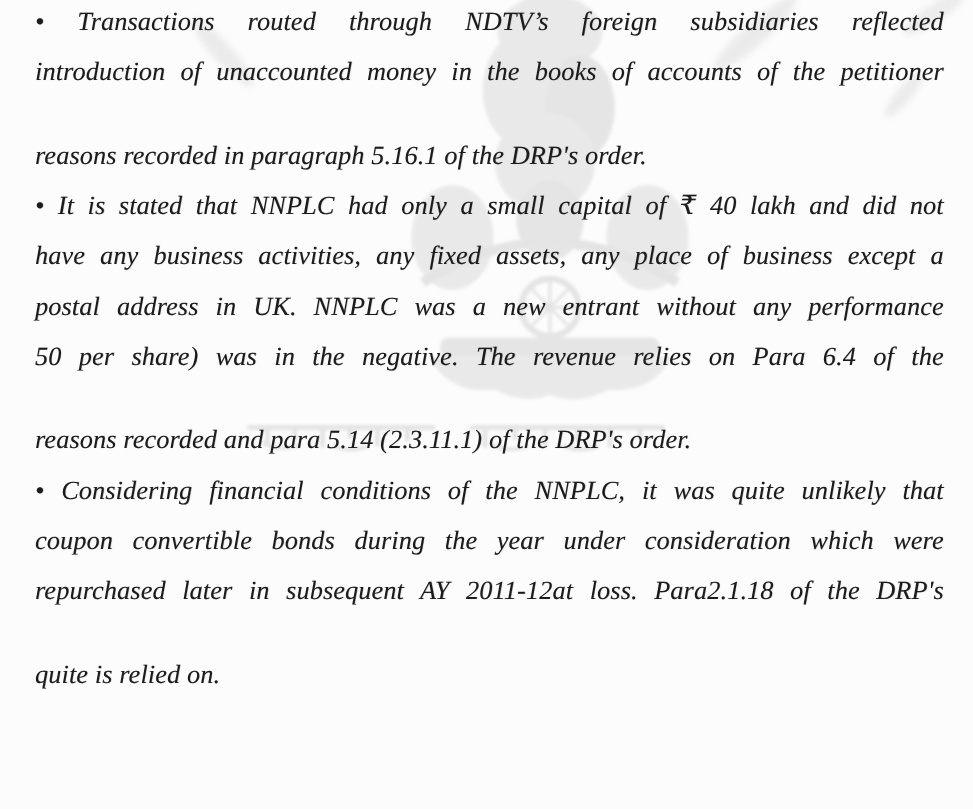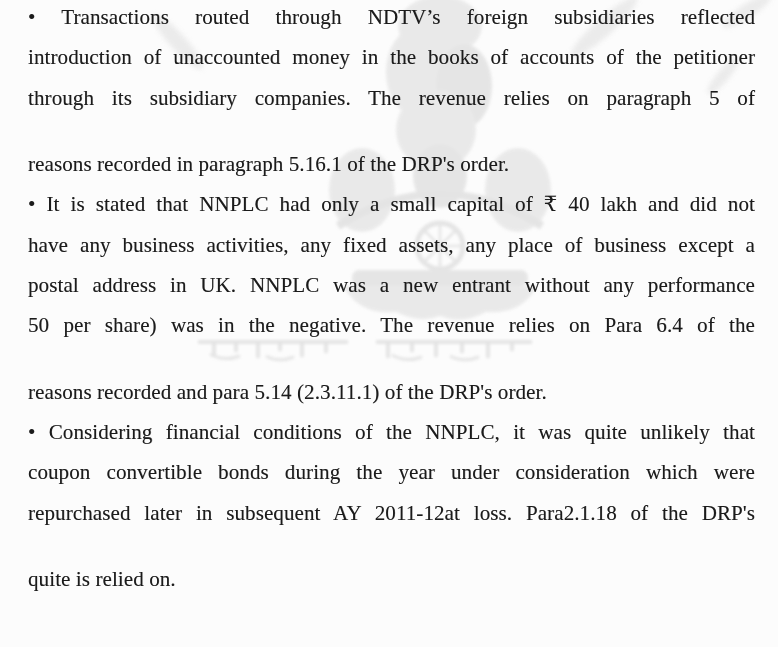--- a/index.html
+++ b/index.html
@@ -6,20 +6,21 @@
     margin: 0; padding: 0;
     width: 778px; height: 647px;
     overflow: hidden;
     background: #fcfcfc;
   }
   .page {
     position: relative;
     width: 778px; height: 647px;
     background: #fcfcfc;
     font-family: "Liberation Serif", "DejaVu Serif", serif;
+    font-style: italic;
   }
   
   .wm-layer {
     position: absolute; inset: 0;
     z-index: 1;
     pointer-events: none;
   }
   .wm-emblem {
     position: absolute; left: 180px; top: -6px;
     width: 400px; height: 392px;
@@ -105,21 +106,20 @@
     <div class="wm-streak s2"></div>
     <div class="wm-streak s3"></div>
     <div class="wm-streak s4"></div>
   </div>
 
   <div class="text-layer">
 
     <div>
       <div class="ln">• Transactions routed through NDTV’s foreign subsidiaries reflected</div>
       <div class="ln">introduction of unaccounted money in the books of accounts of the petitioner</div>
-      <div class="ln">through its subsidiary companies. The revenue relies on paragraph 5 of</div>
       <div class="ln ln-end">reasons recorded in paragraph 5.16.1 of the DRP's order.</div>
     </div>
 
     <div>
       <div class="ln">• It is stated that NNPLC had only a small capital of ₹ 40 lakh and did not</div>
       <div class="ln">have any business activities, any fixed assets, any place of business except a</div>
       <div class="ln">postal address in UK. NNPLC was a new entrant without any performance</div>
       <div class="ln">50 per share) was in the negative. The revenue relies on Para 6.4 of the</div>
       <div class="ln ln-end">reasons recorded and para 5.14 (2.3.11.1) of the DRP's order.</div>
     </div>

